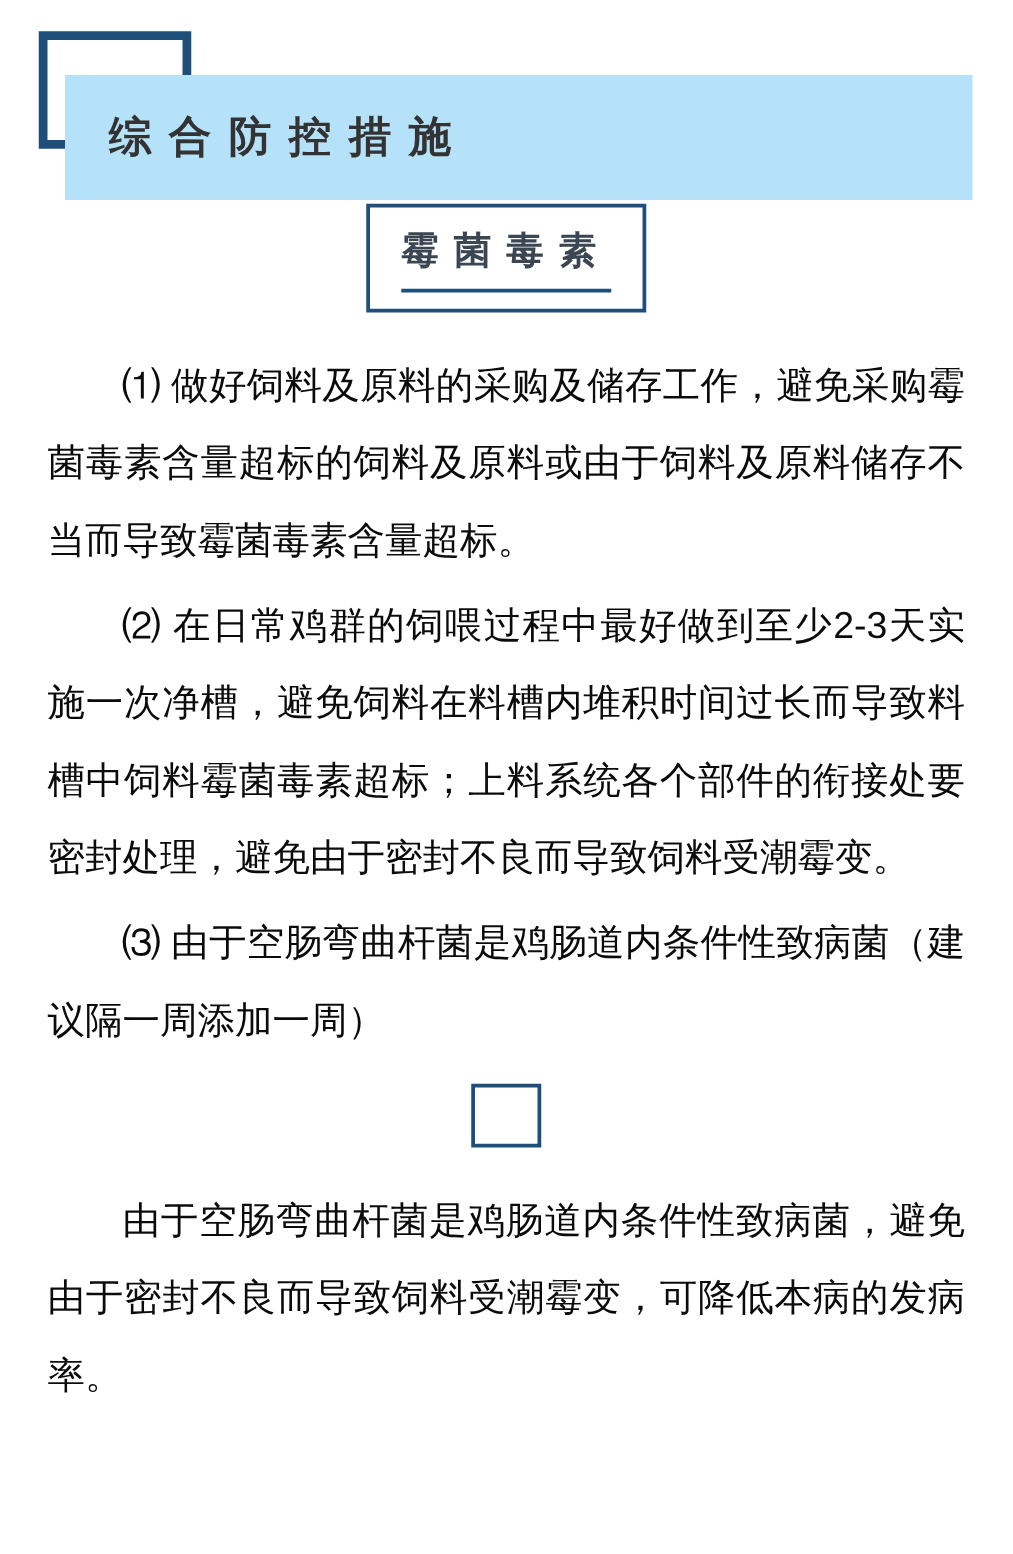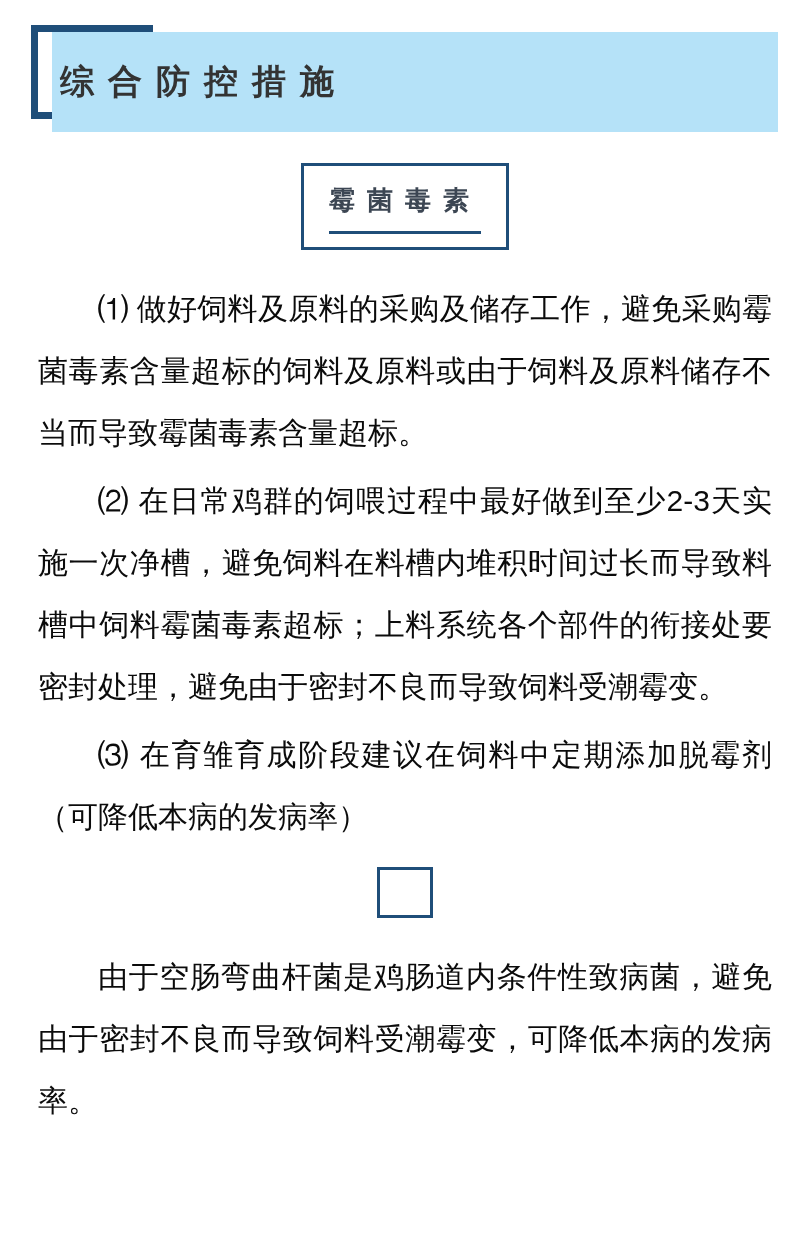--- a/index.html
+++ b/index.html
@@ -19,45 +19,45 @@
   }
   
   .header{position:relative;width:810px;height:144px;}
   .header-square{
     position:absolute;left:31px;top:25px;
     width:122px;height:94px;
     border:7px solid var(--navy);
     background:transparent;
   }
   .header-band{
-    position:absolute;left:52px;top:32px;
+    position:absolute;left:52px;top:60px;
     width:726px;height:100px;
     background:var(--sky);
     display:flex;align-items:center;
-    padding-left:8px;
+    padding-left:35px;
   }
   .header-title{
     font-size:34px;font-weight:bold;
     color:var(--title-text);
     letter-spacing:14px;
     white-space:nowrap;
   }
   
   .content{margin:0 38px;}
   .section-box{
     width:-moz-fit-content;width:fit-content;
     margin:19px auto 0 auto;
     border:3px solid var(--navy);
     background:#ffffff;
     padding:17px 25px 13px 25px;
     text-align:center;
   }
   .section-title{
     display:block;
-    font-size:26px;line-height:36px;font-weight:bold;
+    font-size:30px;line-height:36px;font-weight:bold;
     color:var(--section-text);
     letter-spacing:12px;
     white-space:nowrap;
     font-family:Liberation Serif, serif;
   }
   .section-underline{
     height:3px;width:100%;
     background:var(--navy);
     margin-top:12px;
   }
@@ -83,21 +83,21 @@
 
 <div class="content">
 
   <section>
     <div class="section-box">
       <span class="section-title">霉菌毒素</span>
       <div class="section-underline"></div>
     </div>
     <p>⑴ 做好饲料及原料的采购及储存工作，避免采购霉菌毒素含量超标的饲料及原料或由于饲料及原料储存不当而导致霉菌毒素含量超标。</p>
     <p>⑵ 在日常鸡群的饲喂过程中最好做到至少2-3天实施一次净槽，避免饲料在料槽内堆积时间过长而导致料槽中饲料霉菌毒素超标；上料系统各个部件的衔接处要密封处理，避免由于密封不良而导致饲料受潮霉变。</p>
-    <p>⑶ 在育雏育成阶段建议在饲料中定期添加脱霉剂（可降低本病的发病率）</p>
+    <p>⑶ 由于空肠弯曲杆菌是鸡肠道内条件性致病菌（建议隔一周添加一周）</p>
   </section>
 
   <section>
     <div class="section-box">
       <div class="section-underline"></div>
     </div>
     <p>由于空肠弯曲杆菌是鸡肠道内条件性致病菌，避免由于密封不良而导致饲料受潮霉变，可降低本病的发病率。</p>
   </section>
 
 </div>

